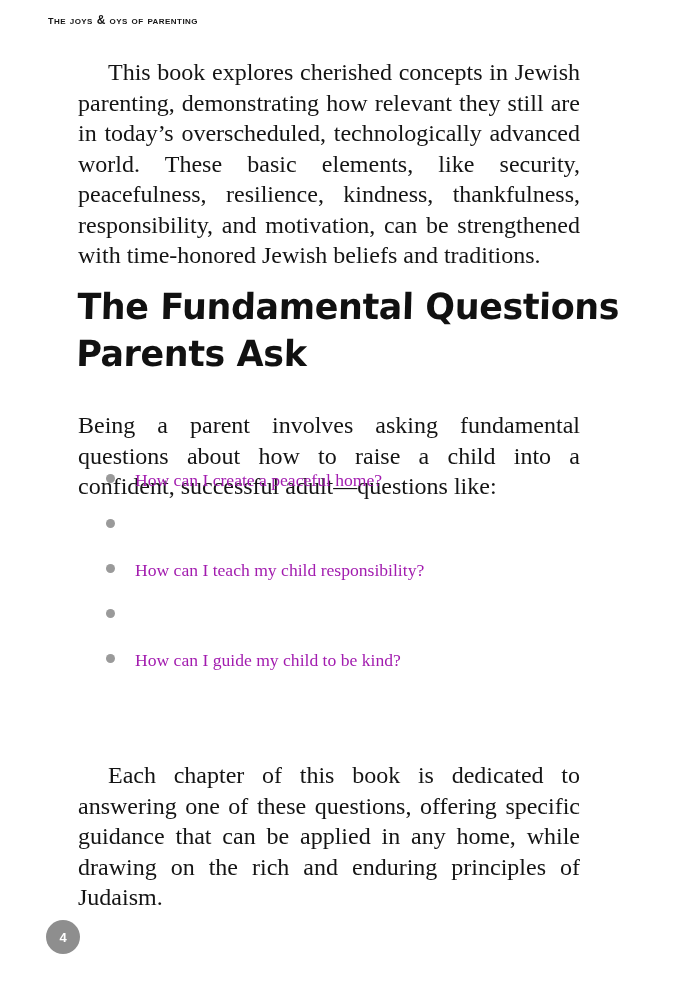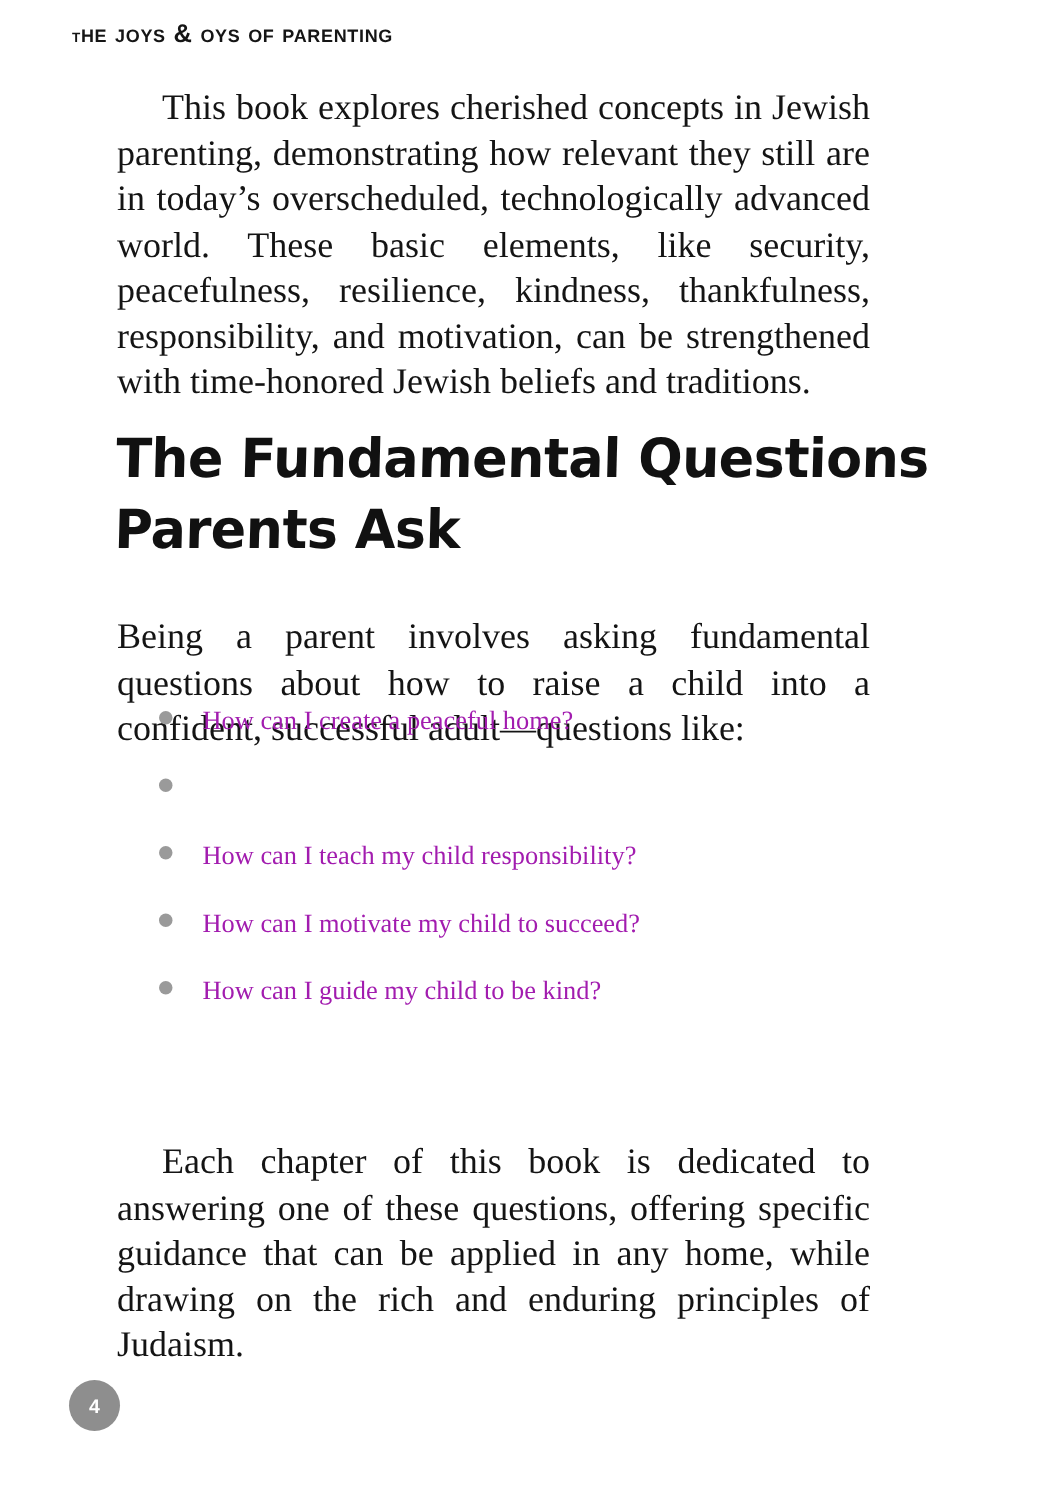--- a/index.html
+++ b/index.html
@@ -23,21 +23,21 @@
     background: #ffffff;
   }
 
   
   .running-header {
     position: absolute;
     left: 48px;
     top: 13px;
     font-family: "Liberation Sans", "DejaVu Sans", sans-serif;
     font-weight: bold;
-    font-size: 17px;
+    font-size: 12px;
     letter-spacing: 0.45px;
     font-variant: small-caps;
     text-transform: lowercase;
     color: #151515;
     white-space: nowrap;
   }
   
   .running-header::first-letter { font-size: 12.5px; }
 
   
@@ -176,21 +176,20 @@
       </li>
       <li>
         <span class="bullet-dot"></span>
       </li>
       <li>
         <span class="bullet-dot"></span>
         <span>How can I teach my child responsibility?</span>
       </li>
       <li>
         <span class="bullet-dot"></span>
-        <span>How can I motivate my child to succeed?</span>
       </li>
       <li>
         <span class="bullet-dot"></span>
         <span>How can I guide my child to be kind?</span>
       </li>
     </ul>
 
     <p id="para-outro" class="body-text indent-first">Each chapter of this book is dedicated to answering one of these questions, offering specific guidance that can be applied in any home, while drawing on the rich and enduring principles of Judaism.</p>
 
   </div>

